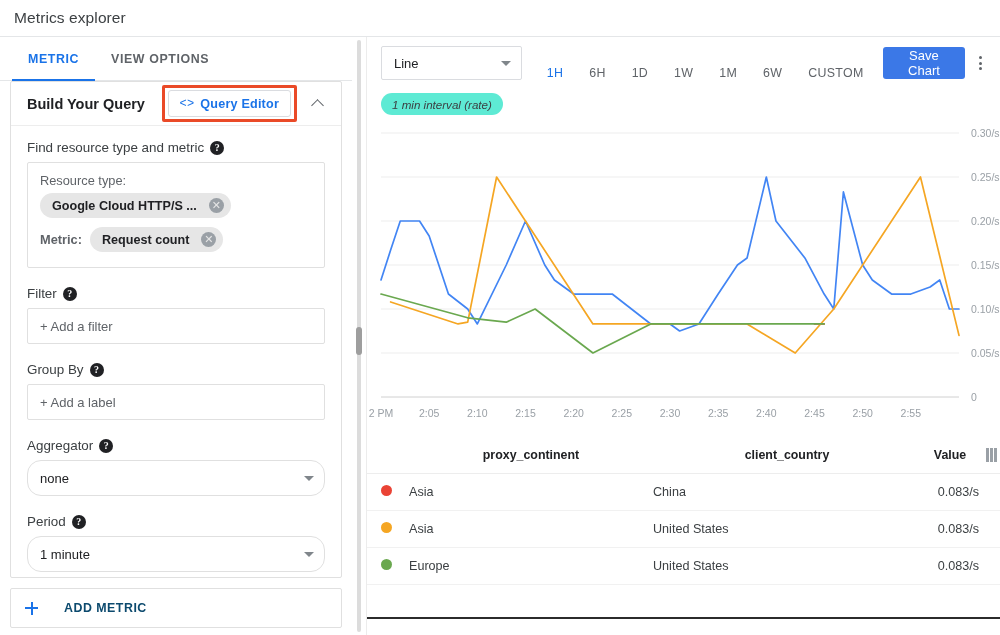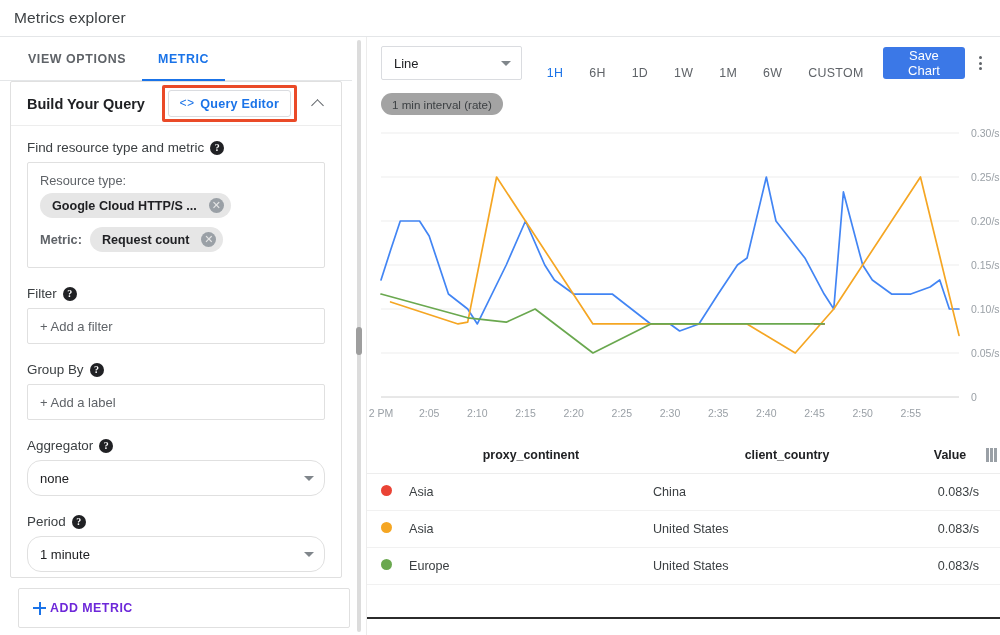--- a/index.html
+++ b/index.html
@@ -110,24 +110,23 @@
   .caret { width: 0; height: 0; border-left: 5px solid transparent;
     border-right: 5px solid transparent; border-top: 5.5px solid #80868b; }
   .advlink {
     display: flex; align-items: center; gap: 9px; color: #1a73e8;
     font-size: 12.4px; font-weight: bold; letter-spacing: .5px;
     margin-top: 2px; cursor: pointer;
   }
   .addmetric {
     position: absolute; left: 10px; top: 551px; width: 332px; height: 40px;
     border: 1px solid #e0e0e0; border-radius: 2px; background: #fff;
-    display: flex; align-items: center; gap: 4px; padding-left: 14px;
-    color: #6d28d9; font-size: 12.4px; font-weight: bold; letter-spacing: .5px;
+    display: flex; align-items: center; gap: 26px; padding-left: 14px;
+    color: #0c4a6e; font-size: 12.4px; font-weight: bold; letter-spacing: .5px;
     cursor: pointer;
-    margin-left: 8px;
   }
   .plus { position: relative; width: 13px; height: 13px; }
   .plus:before, .plus:after { content: ""; position: absolute; background: #1a73e8; }
   .plus:before { left: 5.5px; top: 0; width: 2px; height: 13px; }
   .plus:after { top: 5.5px; left: 0; height: 2px; width: 13px; }
 
   
   .divider {
     position: absolute; left: 352px; top: 37px; width: 14px; height: 598px;
     background: #fff; cursor: col-resize;
@@ -166,21 +165,21 @@
   .kebab {
     width: 28px; height: 34px; display: flex; flex-direction: column;
     align-items: center; justify-content: center; gap: 2.5px;
     margin-left: 4px; cursor: pointer;
   }
   .kebab i { width: 3px; height: 3px; background: #5f6368; border-radius: 50%; display: block; }
 
   .chipline { padding: 4px 0 0 14px; }
   .intervalchip {
     display: inline-flex; align-items: center; height: 22px; padding: 0 11px;
-    background: #a3a3a3; border-radius: 11px; font-size: 11.6px; color: #3c4043;
+    background: #5eead4; border-radius: 11px; font-size: 11.6px; color: #3c4043; font-style: italic;
   }
 
   .chartarea { position: relative; margin: 10px 0 0 0; height: 305px; }
   .chartsvg { display: block; }
 
   
   .tablewrap { position: absolute; left: 0; top: 400px; width: 634px; height: 198px; }
   .tbl { width: 100%; border-collapse: collapse; }
   .tbl th {
     font-size: 12.4px; font-weight: bold; color: #202124; text-align: center;
@@ -207,25 +206,25 @@
 
 <div id="app">
 
   <div class="titlebar">
     <span class="t">Metrics explorer</span>
   </div>
 
   <div class="leftpane">
 
     <div class="tabs">
+      <div class="tab active">
+        <span>METRIC</span>
+      </div>
       <div class="tab">
         <span>VIEW OPTIONS</span>
-      </div>
-      <div class="tab active">
-        <span>METRIC</span>
       </div>
     </div>
 
     <div class="querycard">
       <div class="qhead">
         <span class="ht">Build Your Query</span>
         <div class="qebox">
           <div class="qe-annot"></div>
           <button class="qe-btn">
             <span class="code">&lt;&gt;</span>

